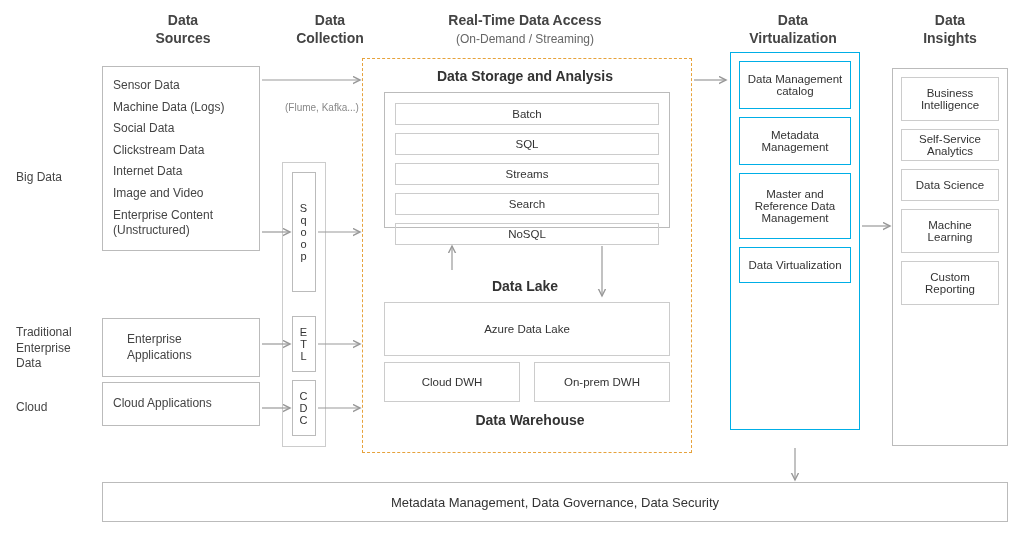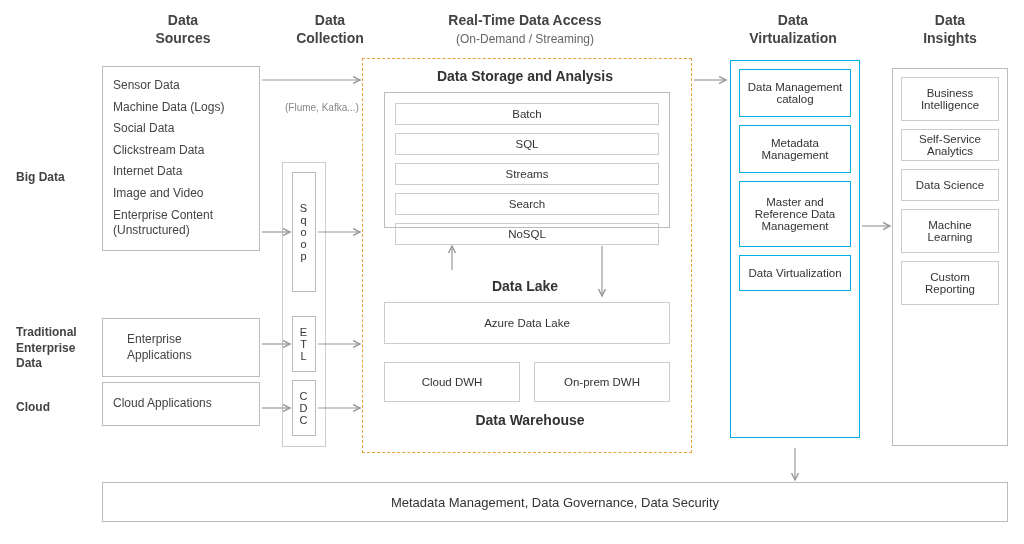--- a/index.html
+++ b/index.html
@@ -24,21 +24,20 @@
     font-size: 12px;
     color: #666;
   }
   .row-label {
     position: absolute;
     font-size: 12px;
     color: #444;
     text-align: left;
     width: 70px;
     line-height: 1.3;
-    font-weight: bold;
   }
   .box {
     position: absolute;
     border: 1px solid #bbb;
     background: #fff;
   }
   .item {
     font-size: 12px;
     color: #444;
     padding: 3px 0;
@@ -141,27 +140,27 @@
 <div class="section-title" style="left:400px; top:68px; width:250px">Data Storage and Analysis</div>
 <div class="box" style="left:384px; top:92px; width:286px; height:136px; padding:10px; display:grid; grid-template-columns:repeat(1,1fr); grid-template-rows:repeat(2,1fr); gap:8px">
   <div class="cell">Batch</div>
   <div class="cell">SQL</div>
   <div class="cell">Streams</div>
   <div class="cell">Search</div>
   <div class="cell">NoSQL</div>
 </div>
 
 <div class="section-title" style="left:460px; top:278px; width:130px">Data Lake</div>
-<div class="box cell" style="left:384px; top:302px; width:286px; height:42px">Azure Data Lake</div>
+<div class="box cell" style="left:384px; top:302px; width:286px; height:54px">Azure Data Lake</div>
 
 <div class="box cell" style="left:384px; top:362px; width:136px; height:40px">Cloud DWH</div>
 <div class="box cell" style="left:534px; top:362px; width:136px; height:40px">On-prem DWH</div>
 <div class="section-title" style="left:460px; top:412px; width:140px">Data Warehouse</div>
 
-<div class="box blue-border" style="left:730px; top:60px; width:130px; height:378px; padding:8px; display:flex; flex-direction:column; gap:8px">
+<div class="box blue-border" style="left:730px; top:52px; width:130px; height:378px; padding:8px; display:flex; flex-direction:column; gap:8px">
   <div class="cell blue-border" style="height:48px">Data Management catalog</div>
   <div class="cell blue-border" style="height:48px">Metadata Management</div>
   <div class="cell blue-border" style="height:66px">Master and Reference Data Management</div>
   <div class="cell blue-border" style="height:36px">Data Virtualization</div>
 </div>
 
 <div class="box" style="left:892px; top:68px; width:116px; height:378px; padding:8px; display:flex; flex-direction:column; gap:8px">
   <div class="cell" style="height:44px">Business Intelligence</div>
   <div class="cell" style="height:32px">Self-Service Analytics</div>
   <div class="cell" style="height:32px">Data Science</div>

